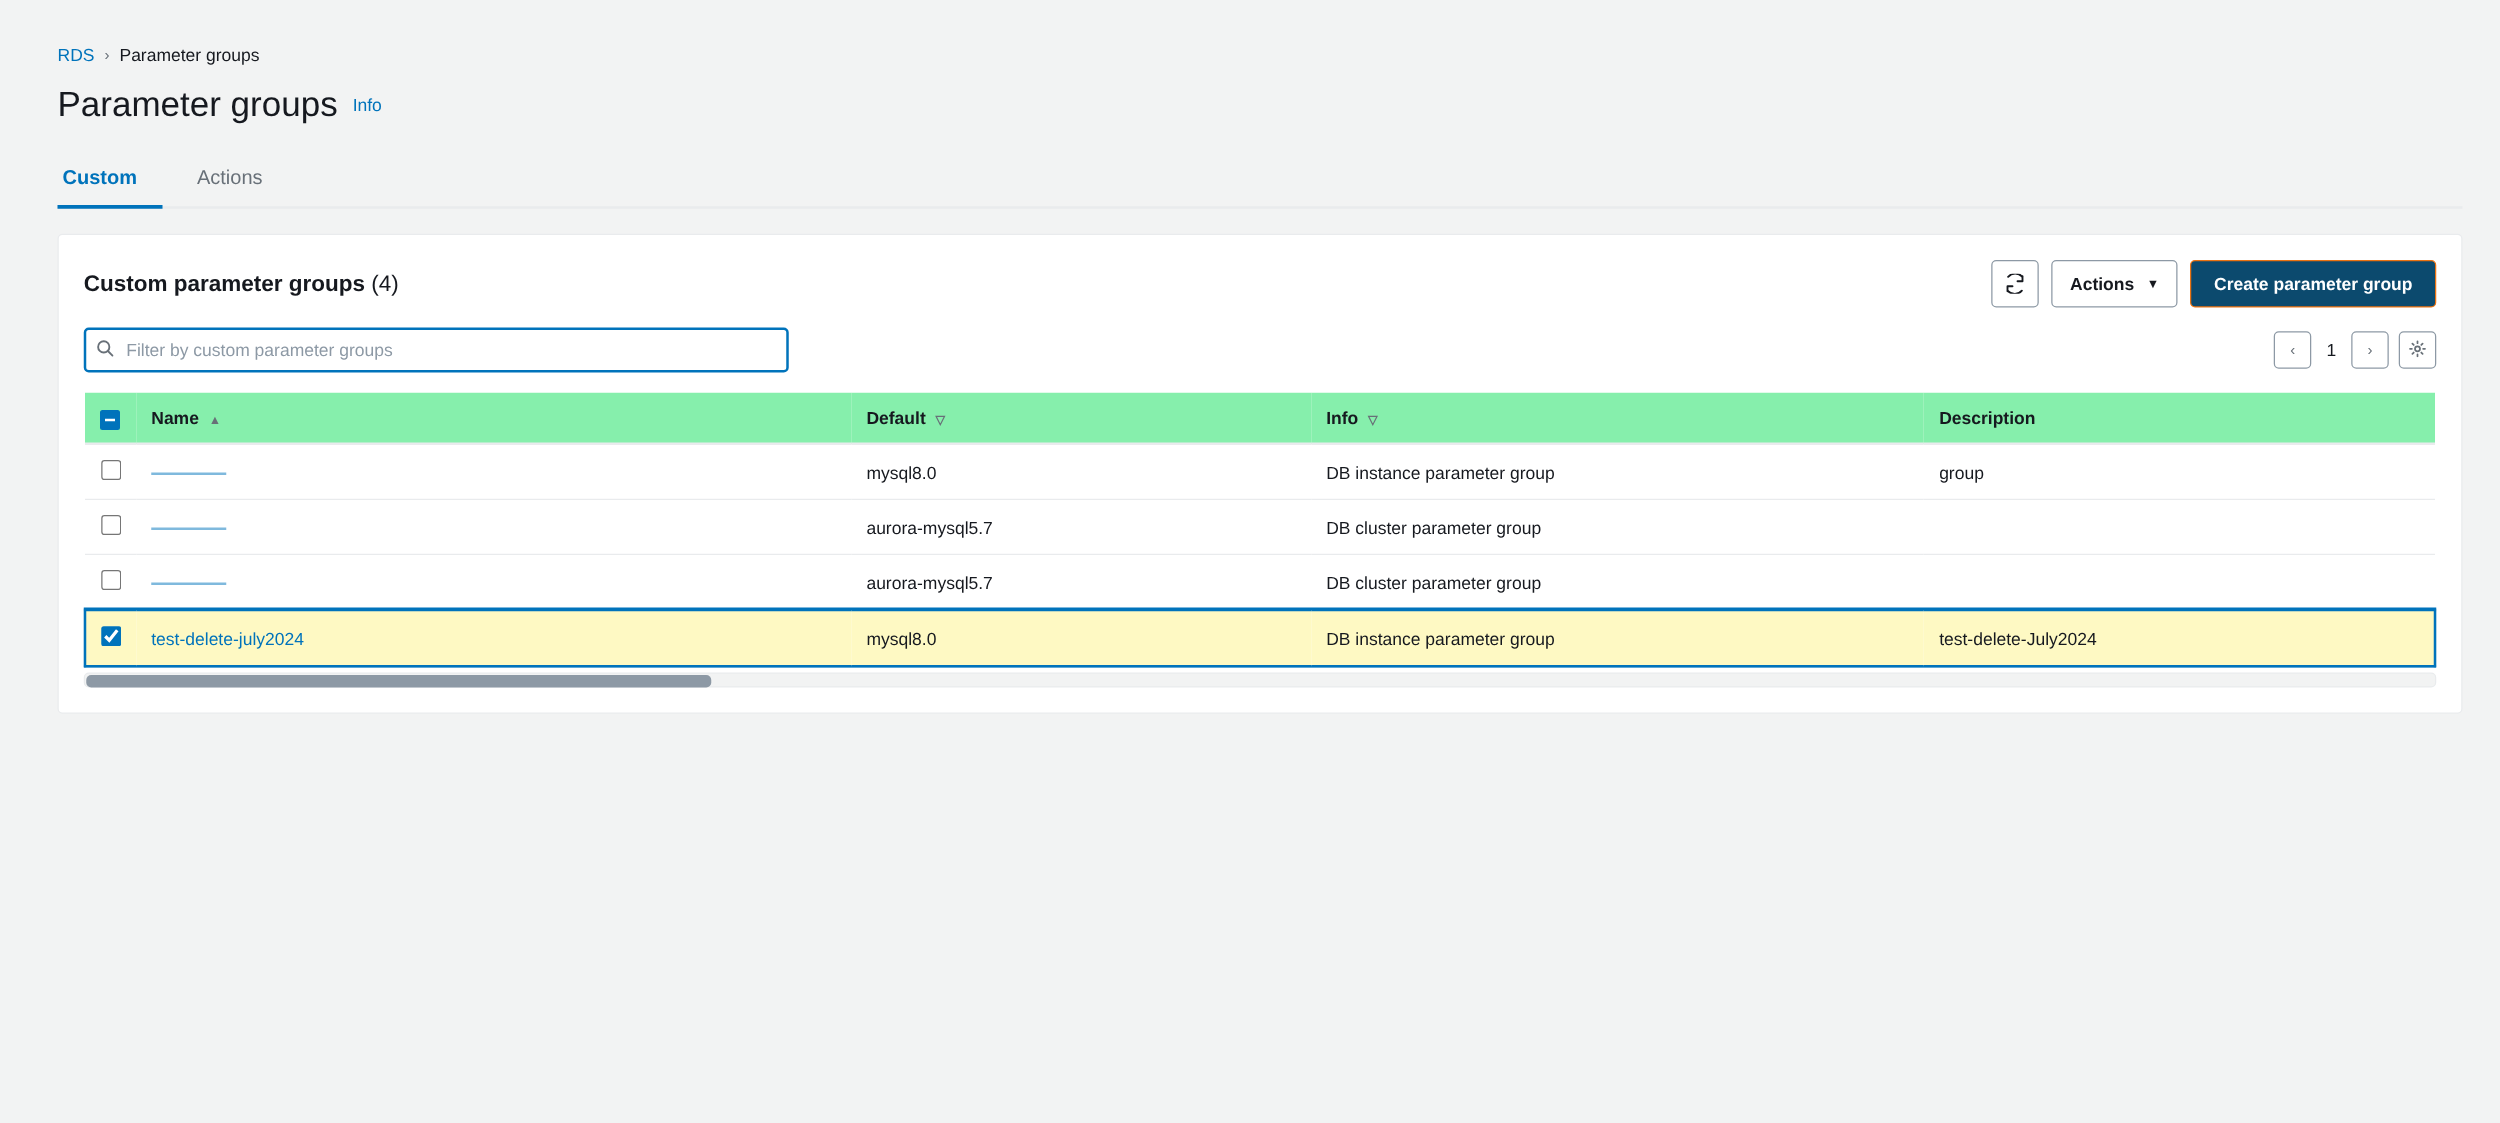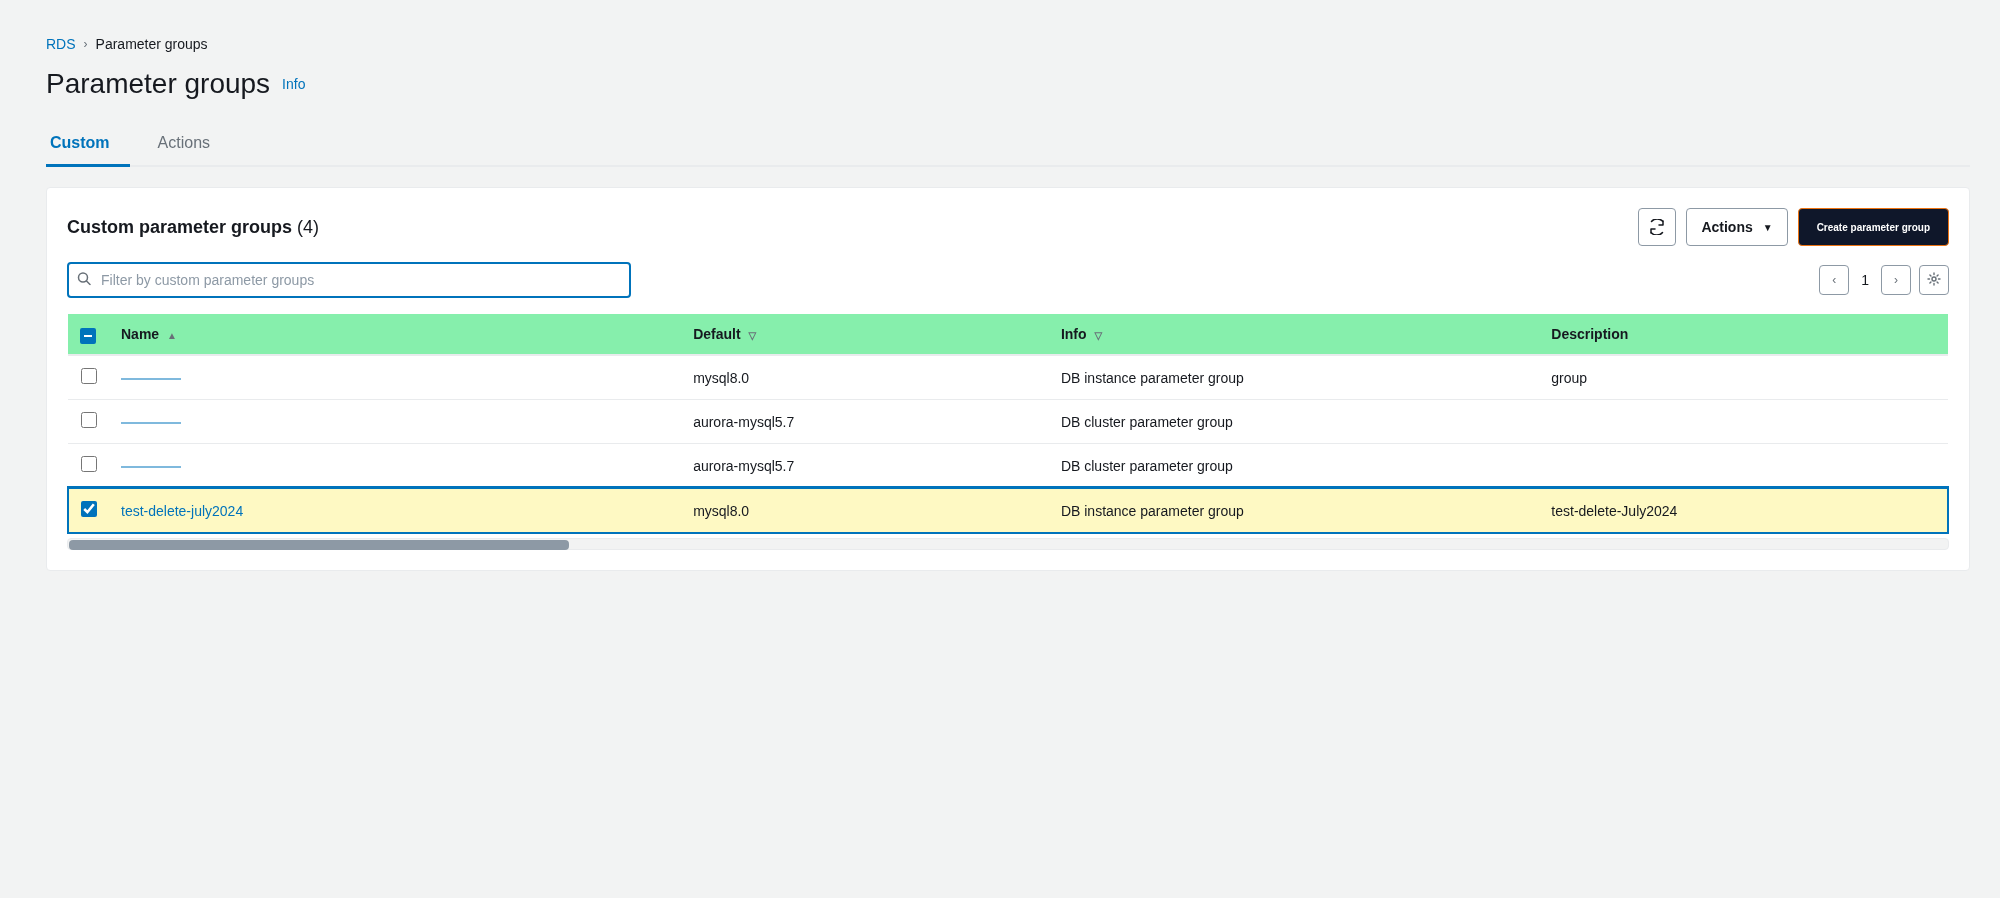--- a/index.html
+++ b/index.html
@@ -118,25 +118,25 @@
       display: flex;
       align-items: center;
       gap: 6px;
       font-size: 14px;
       font-weight: 600;
       color: #16191f;
     }
     .btn-create {
       height: 38px;
       padding: 0 18px;
-      background: #0f172a;
+      background: #0c4a6e;
       border: 1px solid #ec7211;
       border-radius: 4px;
       cursor: pointer;
-      font-size: 10px;
+      font-size: 14px;
       font-weight: 700;
       color: #fff;
       white-space: nowrap;
     }
     .search-row {
       display: flex;
       align-items: center;
       justify-content: space-between;
       margin-bottom: 16px;
     }

